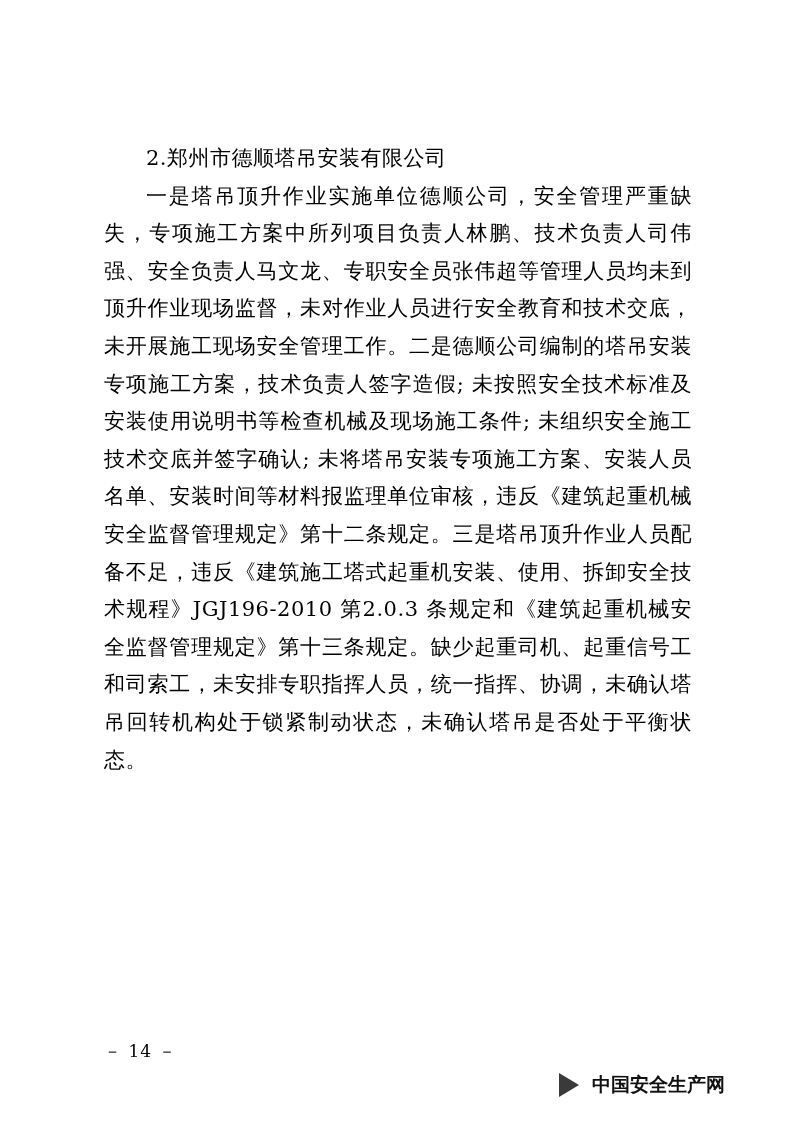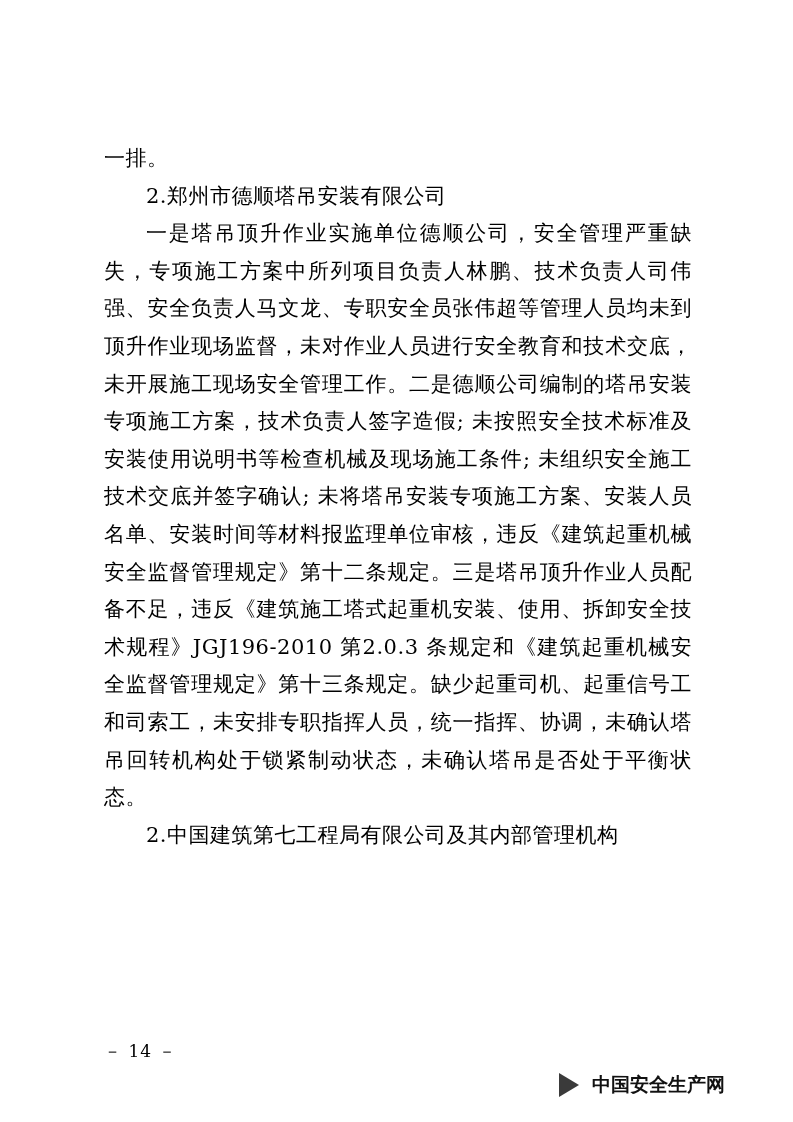--- a/index.html
+++ b/index.html
@@ -61,24 +61,22 @@
     border-bottom: 12px solid transparent;
     border-left: 20px solid #3a3a3a;
   }
 </style>
 </head>
 <body>
 
 <div class="page">
 
   <div class="content" id="paragraphs">
-      <p>一排。</p>
       <p class="indent">2.郑州市德顺塔吊安装有限公司</p>
       <p class="indent">一是塔吊顶升作业实施单位德顺公司，安全管理严重缺失，专项施工方案中所列项目负责人林鹏、技术负责人司伟强、安全负责人马文龙、专职安全员张伟超等管理人员均未到顶升作业现场监督，未对作业人员进行安全教育和技术交底，未开展施工现场安全管理工作。二是德顺公司编制的塔吊安装专项施工方案，技术负责人签字造假; 未按照安全技术标准及安装使用说明书等检查机械及现场施工条件; 未组织安全施工技术交底并签字确认; 未将塔吊安装专项施工方案、安装人员名单、安装时间等材料报监理单位审核，违反《建筑起重机械安全监督管理规定》第十二条规定。三是塔吊顶升作业人员配备不足，违反《建筑施工塔式起重机安装、使用、拆卸安全技术规程》JGJ196-2010 第2.0.3 条规定和《建筑起重机械安全监督管理规定》第十三条规定。缺少起重司机、起重信号工和司索工，未安排专职指挥人员，统一指挥、协调，未确认塔吊回转机构处于锁紧制动状态，未确认塔吊是否处于平衡状态。</p>
-      <p class="indent">2.中国建筑第七工程局有限公司及其内部管理机构</p>
     </div>
 
   <div class="footer">
     <span>－ 14 －</span>
   </div>
 
   <div class="watermark">
     <span class="logo-triangle"></span>
     <span>中国安全生产网</span>
   </div>

